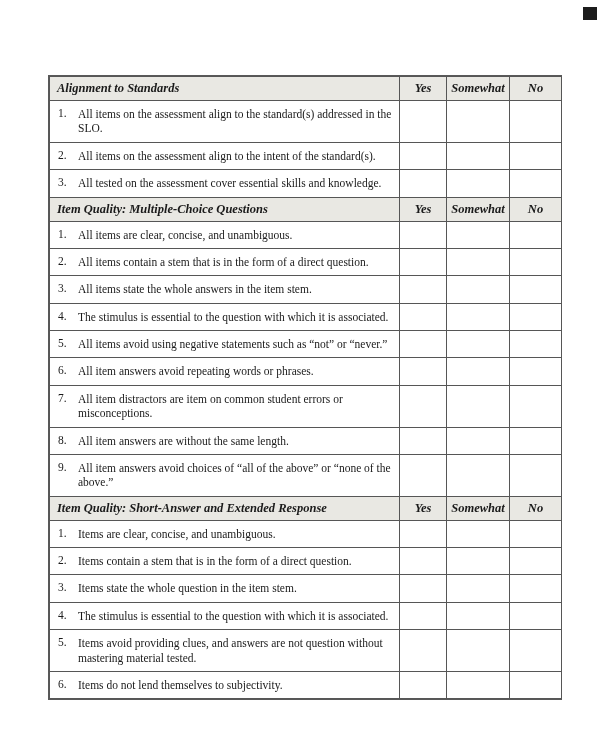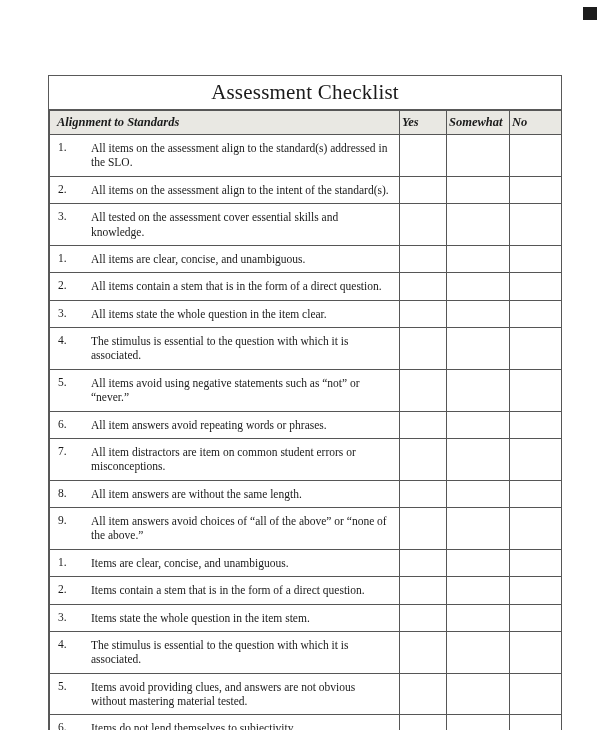--- a/index.html
+++ b/index.html
@@ -55,50 +55,49 @@
     font-weight: bold;
     font-style: italic;
     font-size: 12.5px;
     padding: 4px 6px;
   }
   tr.section-row td.sec-title {
     text-align: left;
     padding-left: 7px;
   }
   tr.section-row td.col-h {
+    text-align: center;
     padding-left: 2px;
     padding-right: 2px;
   }
   tr.item-row td.item-cell {
     font-size: 11.5px;
     padding: 6px 6px 6px 8px;
   }
   .iflex {
     display: flex;
     align-items: flex-start;
   }
   .iflex .num {
     flex: 0 0 20px;
   }
   .iflex .txt {
     flex: 1 1 auto;
     line-height: 1.25;
-    margin-left: 13px;
   }
   tr.item-row td.ans {
     background: #ffffff;
   }
 </style>
 </head>
 <body>
 
 <div class="corner-mark"></div>
 
 <div class="sheet">
-  <div class="title">Assessment Checklist</div>
   <table class="checklist">
     <colgroup>
       <col style="width:350px">
       <col style="width:47px">
       <col style="width:63px">
       <col style="width:52px">
     </colgroup>
     <tbody>
         <tr class="section-row">
           <td class="sec-title">Alignment to Standards</td>
@@ -132,20 +131,26 @@
           <td class="item-cell">
             <div class="iflex">
               <span class="num">3.</span>
               <span class="txt">All tested on the assessment cover essential skills and knowledge.</span>
             </div>
           </td>
           <td class="ans"></td>
           <td class="ans"></td>
           <td class="ans"></td>
         </tr>
+        <tr class="section-row">
+          <td class="sec-title">Item Quality: Multiple-Choice Questions</td>
+          <td class="col-h">Yes</td>
+          <td class="col-h">Somewhat</td>
+          <td class="col-h">No</td>
+        </tr>
         <tr class="item-row">
           <td class="item-cell">
             <div class="iflex">
               <span class="num">1.</span>
               <span class="txt">All items are clear, concise, and unambiguous.</span>
             </div>
           </td>
           <td class="ans"></td>
           <td class="ans"></td>
           <td class="ans"></td>
@@ -158,21 +163,21 @@
             </div>
           </td>
           <td class="ans"></td>
           <td class="ans"></td>
           <td class="ans"></td>
         </tr>
         <tr class="item-row">
           <td class="item-cell">
             <div class="iflex">
               <span class="num">3.</span>
-              <span class="txt">All items state the whole question in the item clear.</span>
+              <span class="txt">All items state the whole answers in the item stem.</span>
             </div>
           </td>
           <td class="ans"></td>
           <td class="ans"></td>
           <td class="ans"></td>
         </tr>
         <tr class="item-row">
           <td class="item-cell">
             <div class="iflex">
               <span class="num">4.</span>
@@ -231,20 +236,26 @@
           <td class="item-cell">
             <div class="iflex">
               <span class="num">9.</span>
               <span class="txt">All item answers avoid choices of “all of the above” or “none of the above.”</span>
             </div>
           </td>
           <td class="ans"></td>
           <td class="ans"></td>
           <td class="ans"></td>
         </tr>
+        <tr class="section-row">
+          <td class="sec-title">Item Quality: Short-Answer and Extended Response</td>
+          <td class="col-h">Yes</td>
+          <td class="col-h">Somewhat</td>
+          <td class="col-h">No</td>
+        </tr>
         <tr class="item-row">
           <td class="item-cell">
             <div class="iflex">
               <span class="num">1.</span>
               <span class="txt">Items are clear, concise, and unambiguous.</span>
             </div>
           </td>
           <td class="ans"></td>
           <td class="ans"></td>
           <td class="ans"></td>
@@ -279,21 +290,21 @@
             </div>
           </td>
           <td class="ans"></td>
           <td class="ans"></td>
           <td class="ans"></td>
         </tr>
         <tr class="item-row">
           <td class="item-cell">
             <div class="iflex">
               <span class="num">5.</span>
-              <span class="txt">Items avoid providing clues, and answers are not obvious without mastering material tested.</span>
+              <span class="txt">Items avoid providing clues, and answers are not question without mastering material tested.</span>
             </div>
           </td>
           <td class="ans"></td>
           <td class="ans"></td>
           <td class="ans"></td>
         </tr>
         <tr class="item-row">
           <td class="item-cell">
             <div class="iflex">
               <span class="num">6.</span>

